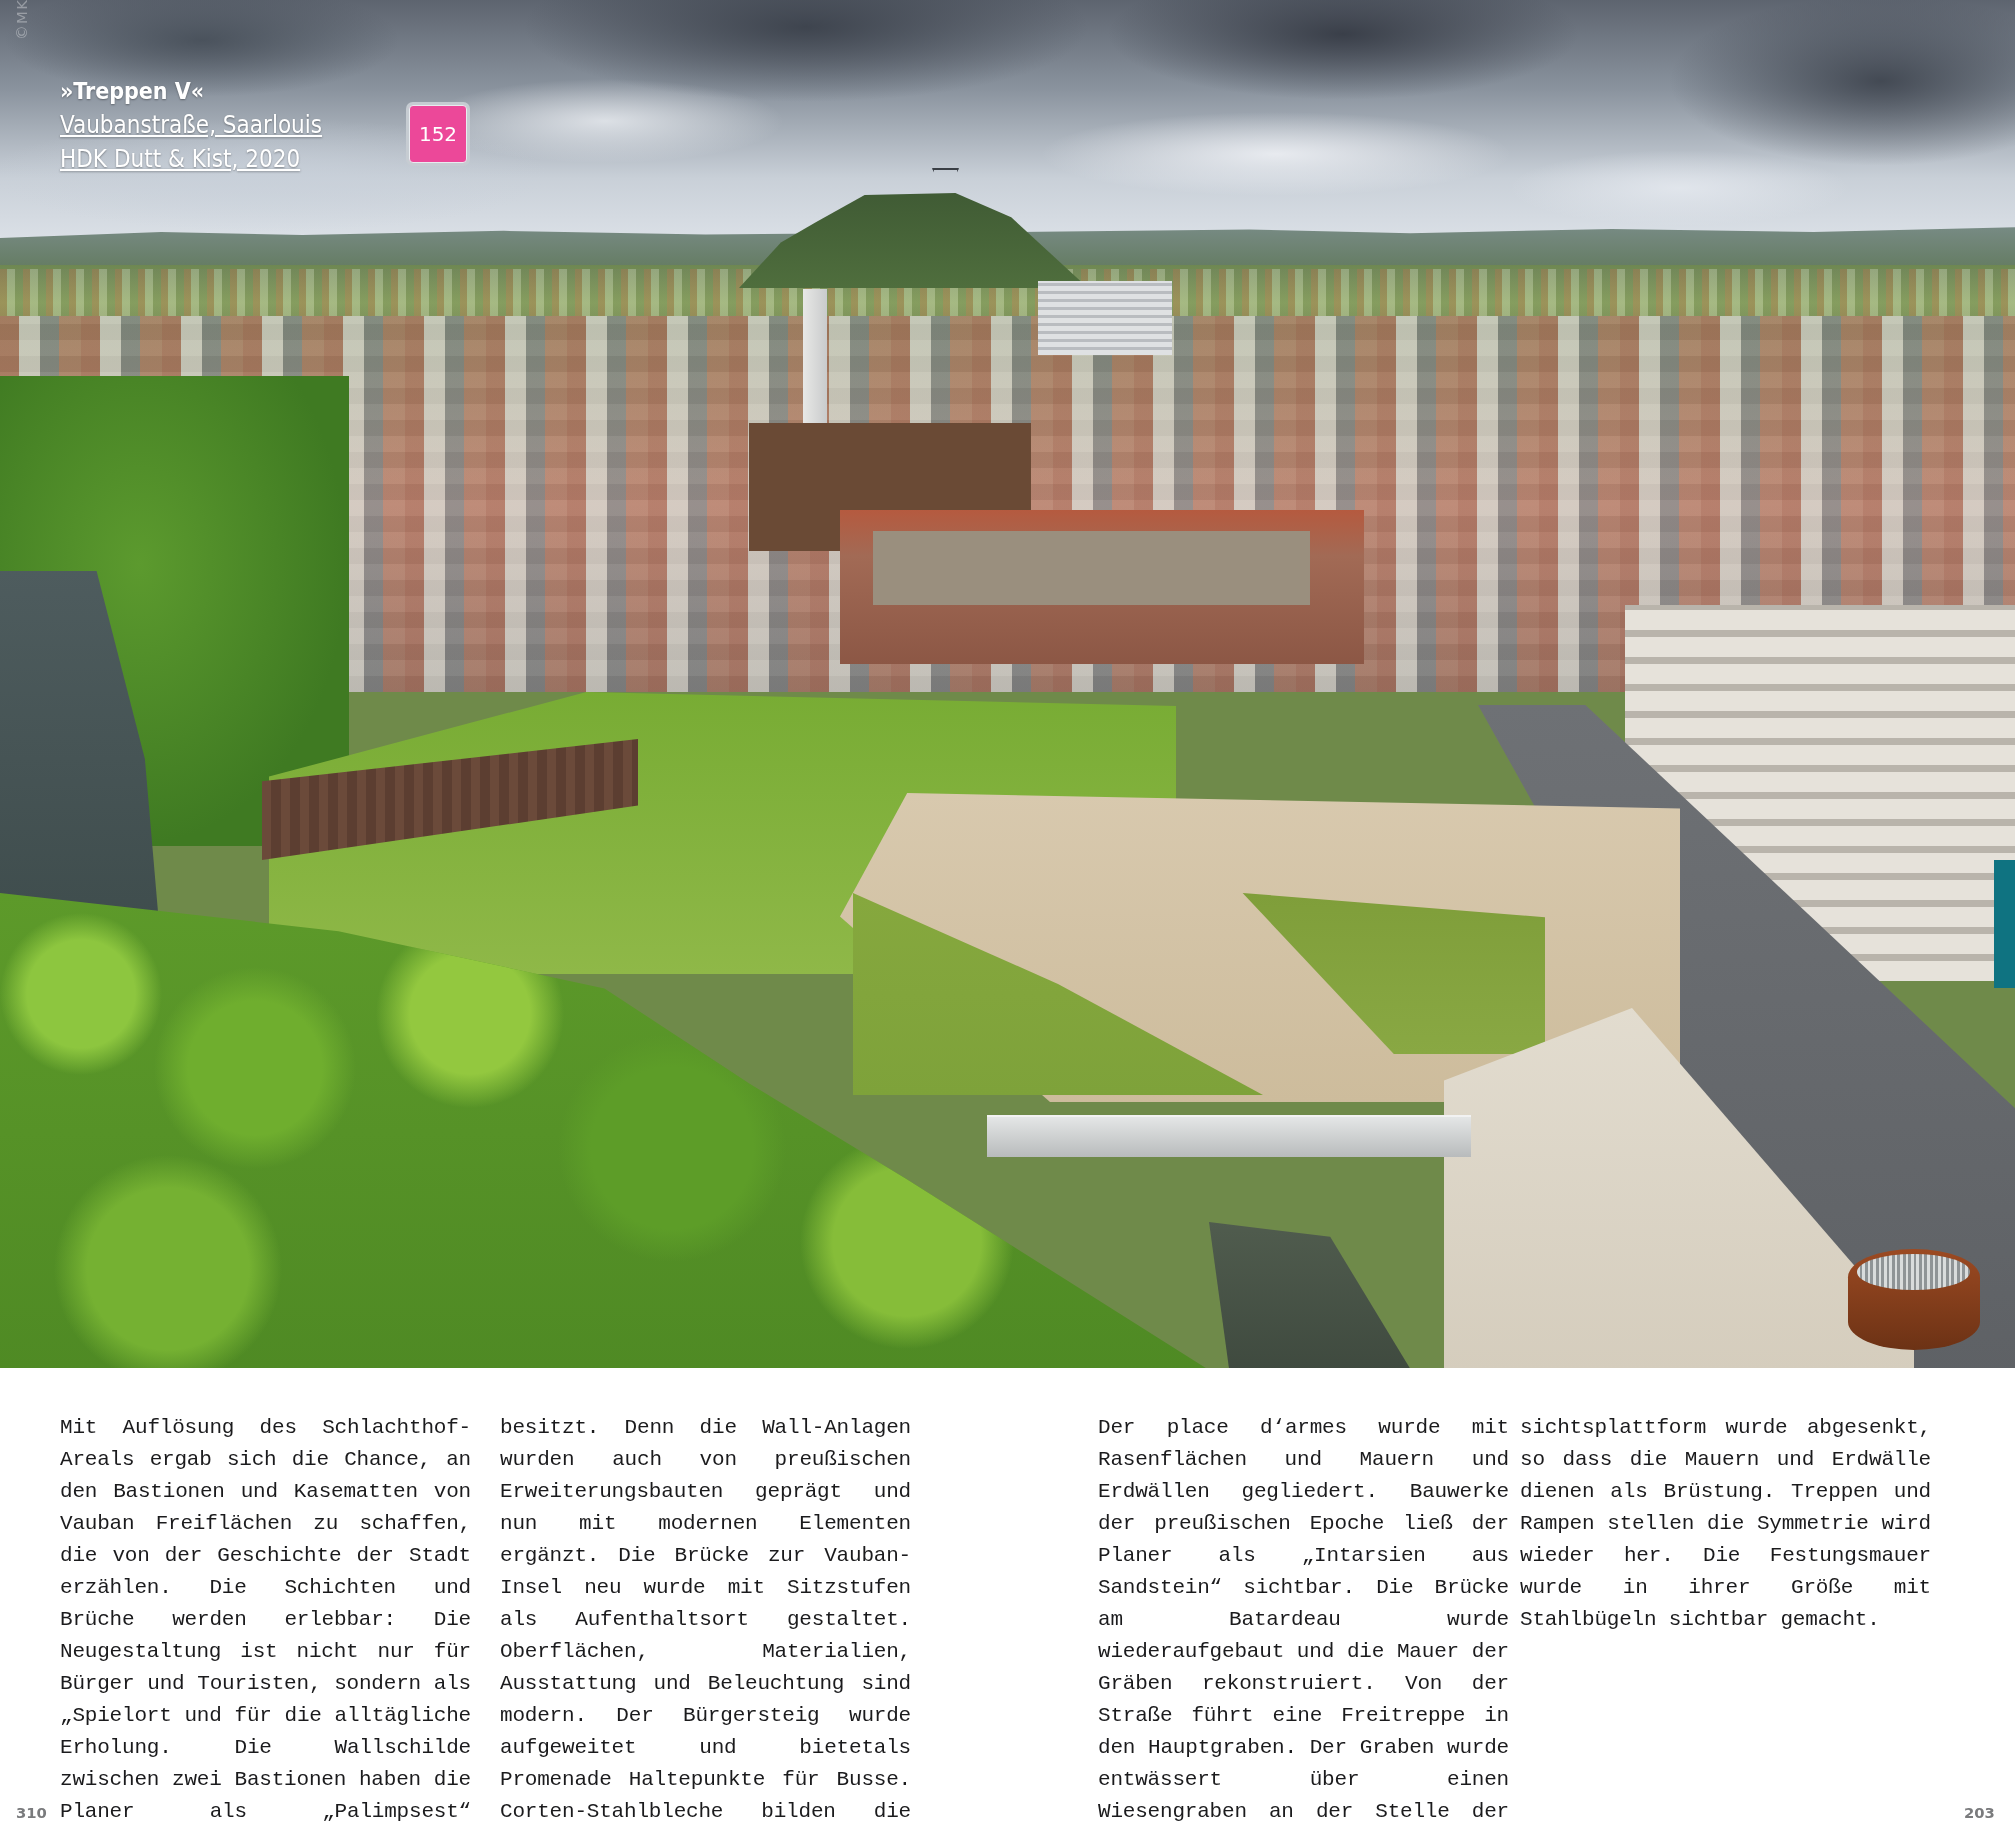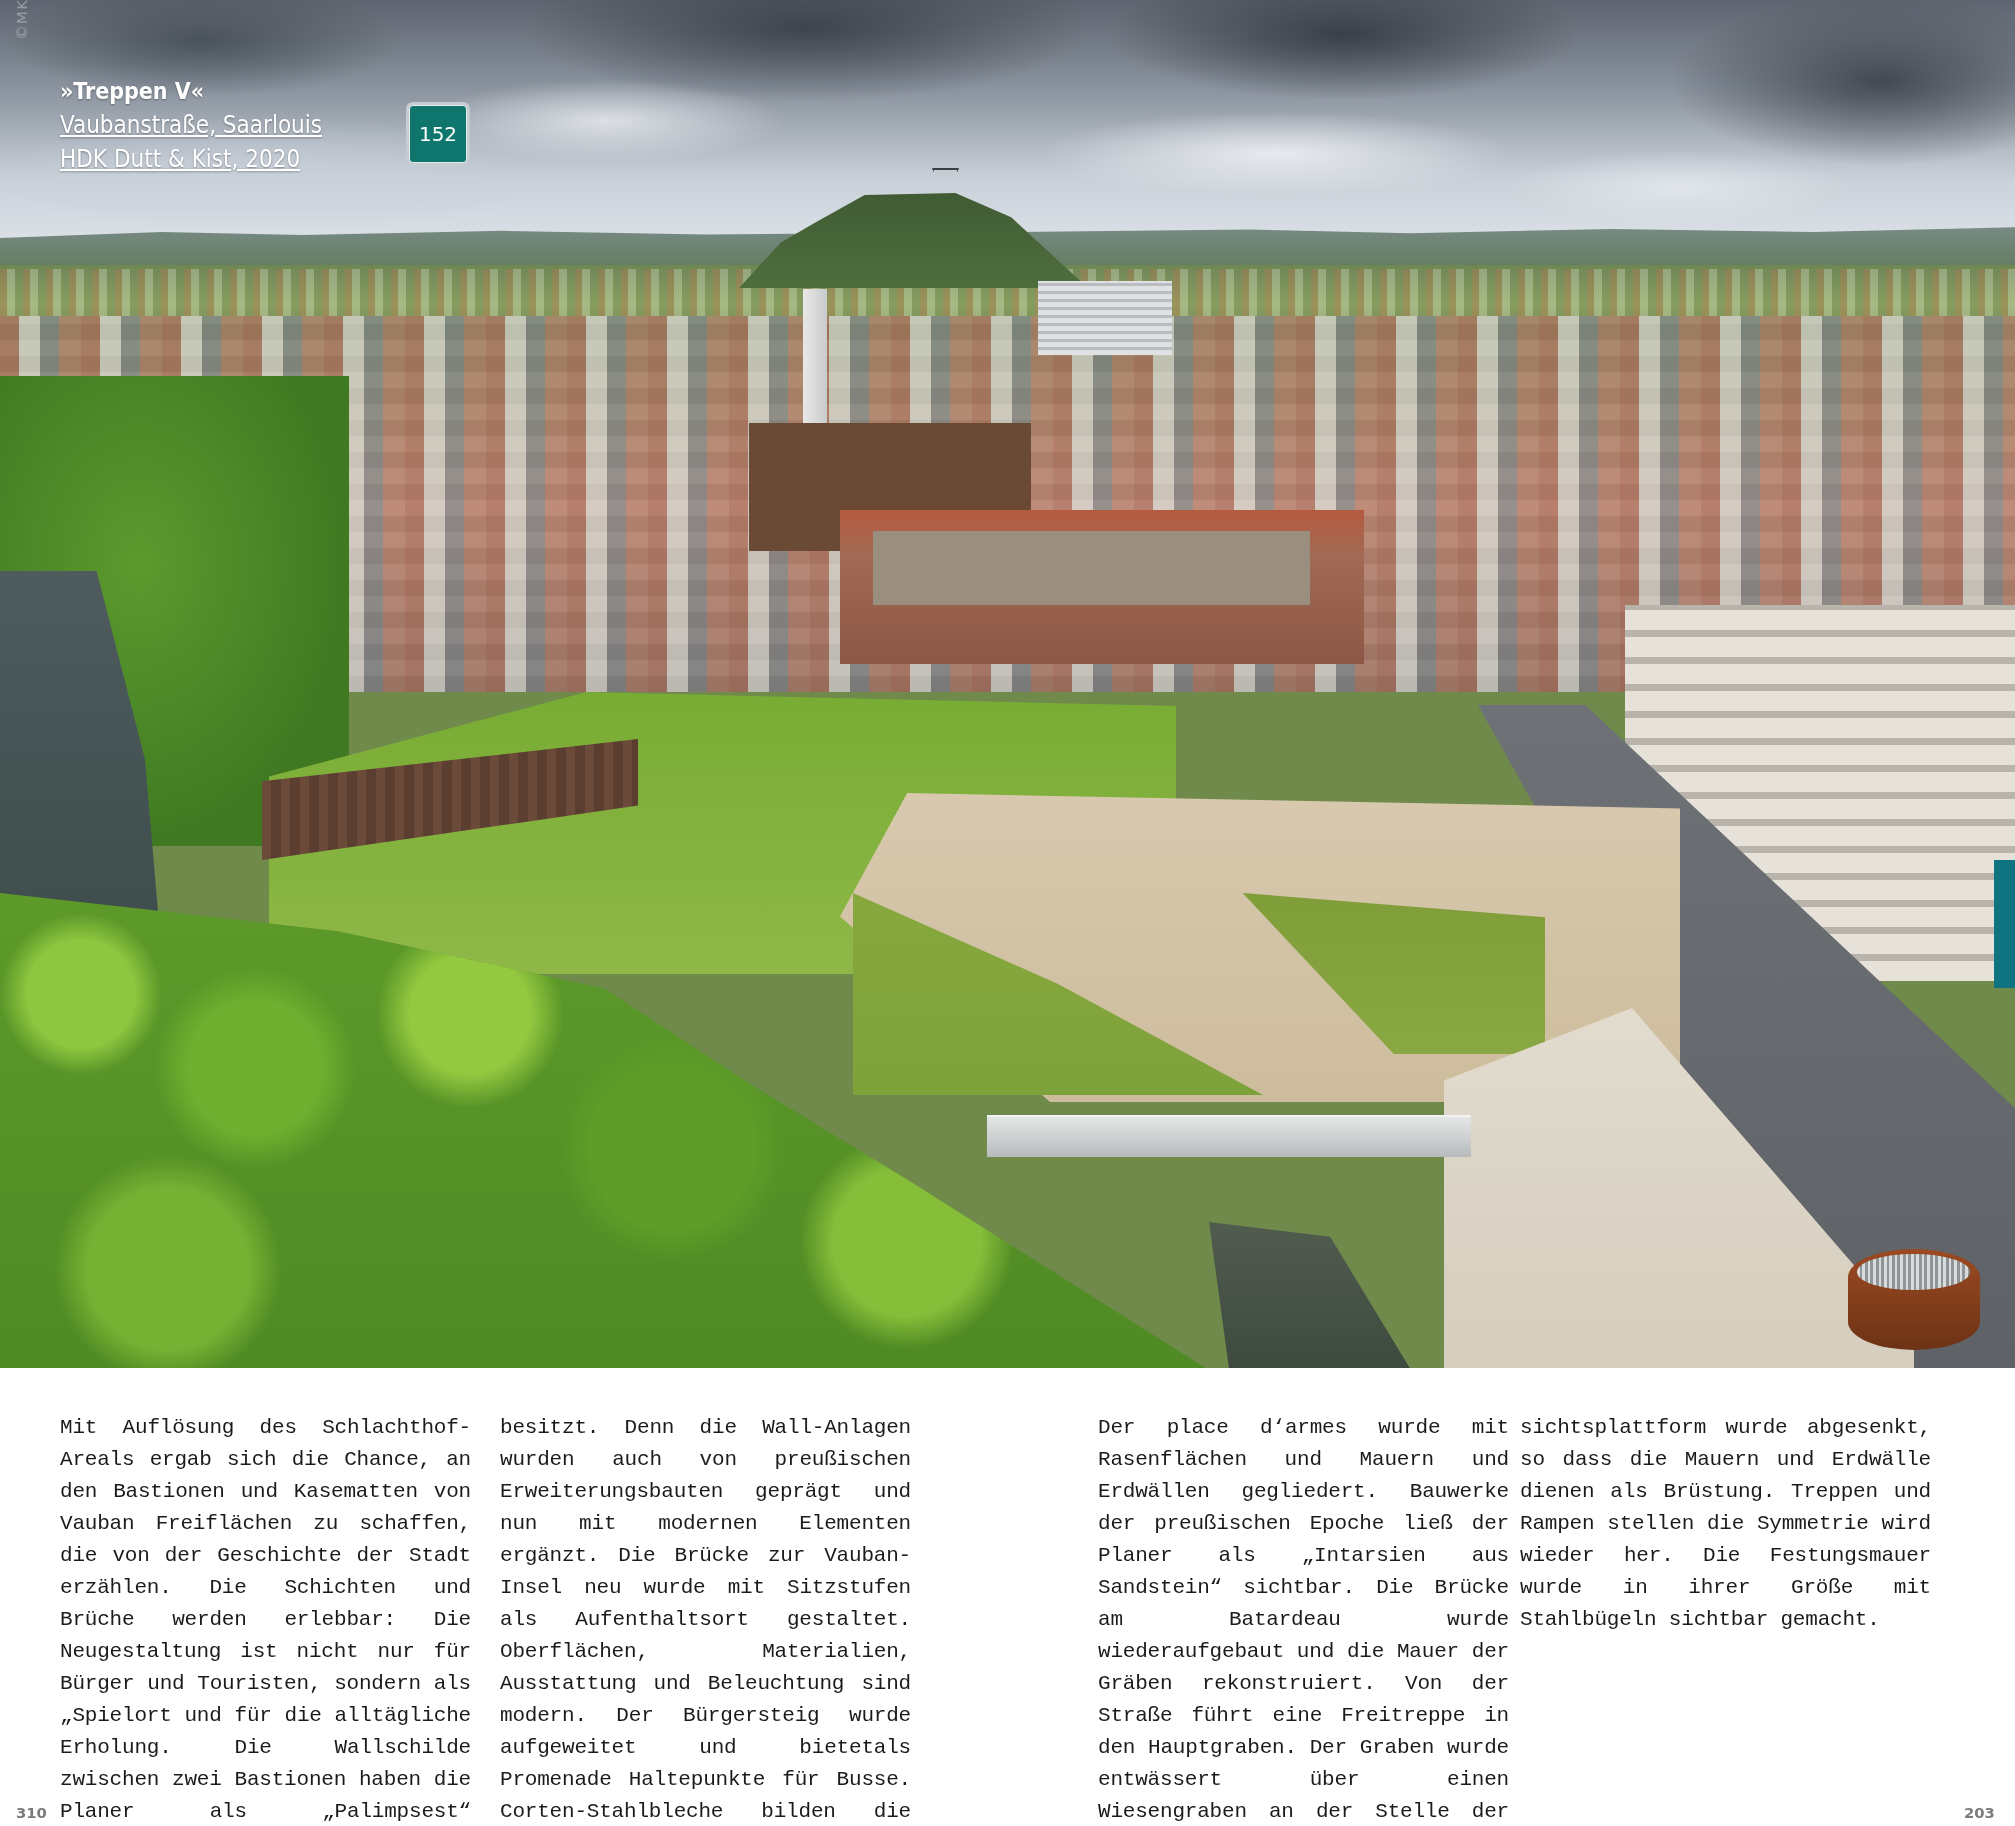--- a/index.html
+++ b/index.html
@@ -91,21 +91,21 @@
     background: repeating-linear-gradient(90deg,#d9dcdc 0 2.7px,#8f9496 2.7px 5.4px); }
   .side-tab { position: absolute; left: 1994px; top: 860px; width: 21.5px; height: 128px; background: #0f7381; }
 
   
   .credit { position: absolute; left: 13.4px; top: 40px; color: rgba(255,255,255,0.35); font-size: 14.8px; font-family: "DejaVu Sans", sans-serif;
     transform: rotate(-90deg); transform-origin: left top; letter-spacing: 1.3px; }
   .caption { position: absolute; left: 60px; top: 74px; color: #ffffff; font-family: "DejaVu Sans Condensed", "DejaVu Sans", sans-serif; text-shadow: 0 0.7px 2px rgba(0,0,0,0.35); }
   .caption .title { font-size: 23px; font-weight: bold; line-height: 34px; }
   .caption .line { font-size: 24px; line-height: 34px; font-weight: normal; text-decoration: underline; }
   .badge { position: absolute; left: 406px; top: 102px; width: 64px; height: 64px; border-radius: 6.7px; background: #c6ccd2; padding: 2.7px; box-sizing: border-box; }
-  .badge-inner { width: 100%; height: 100%; border-radius: 4px; background: #0f766e; border: 1.3px solid #e8ecef; box-sizing: border-box; display: flex; align-items: center; justify-content: center; color: #fff; font-size: 20px; font-family: "DejaVu Sans", sans-serif; }
+  .badge-inner { width: 100%; height: 100%; border-radius: 4px; background: #ec4899; border: 1.3px solid #e8ecef; box-sizing: border-box; display: flex; align-items: center; justify-content: center; color: #fff; font-size: 20px; font-family: "DejaVu Sans", sans-serif; }
 
   
   .col { position: absolute; top: 1412px; width: 411px; font-family: "DejaVu Sans Condensed", "DejaVu Sans", sans-serif; font-size: 21px; line-height: 32px; color: #1b1b1d; text-align: justify; letter-spacing: -0.2px; }
   .col p { margin: 0; font-family: Liberation Mono, monospace; }
   .col-1 { left: 60px; }
   .col-2 { left: 500px; }
   .col-3 { left: 1098px; }
   .col-4 { left: 1520px; }
   .col-2 p, .col-3 p { text-align-last: justify; }
   .col-1 p { text-align-last: justify; }

